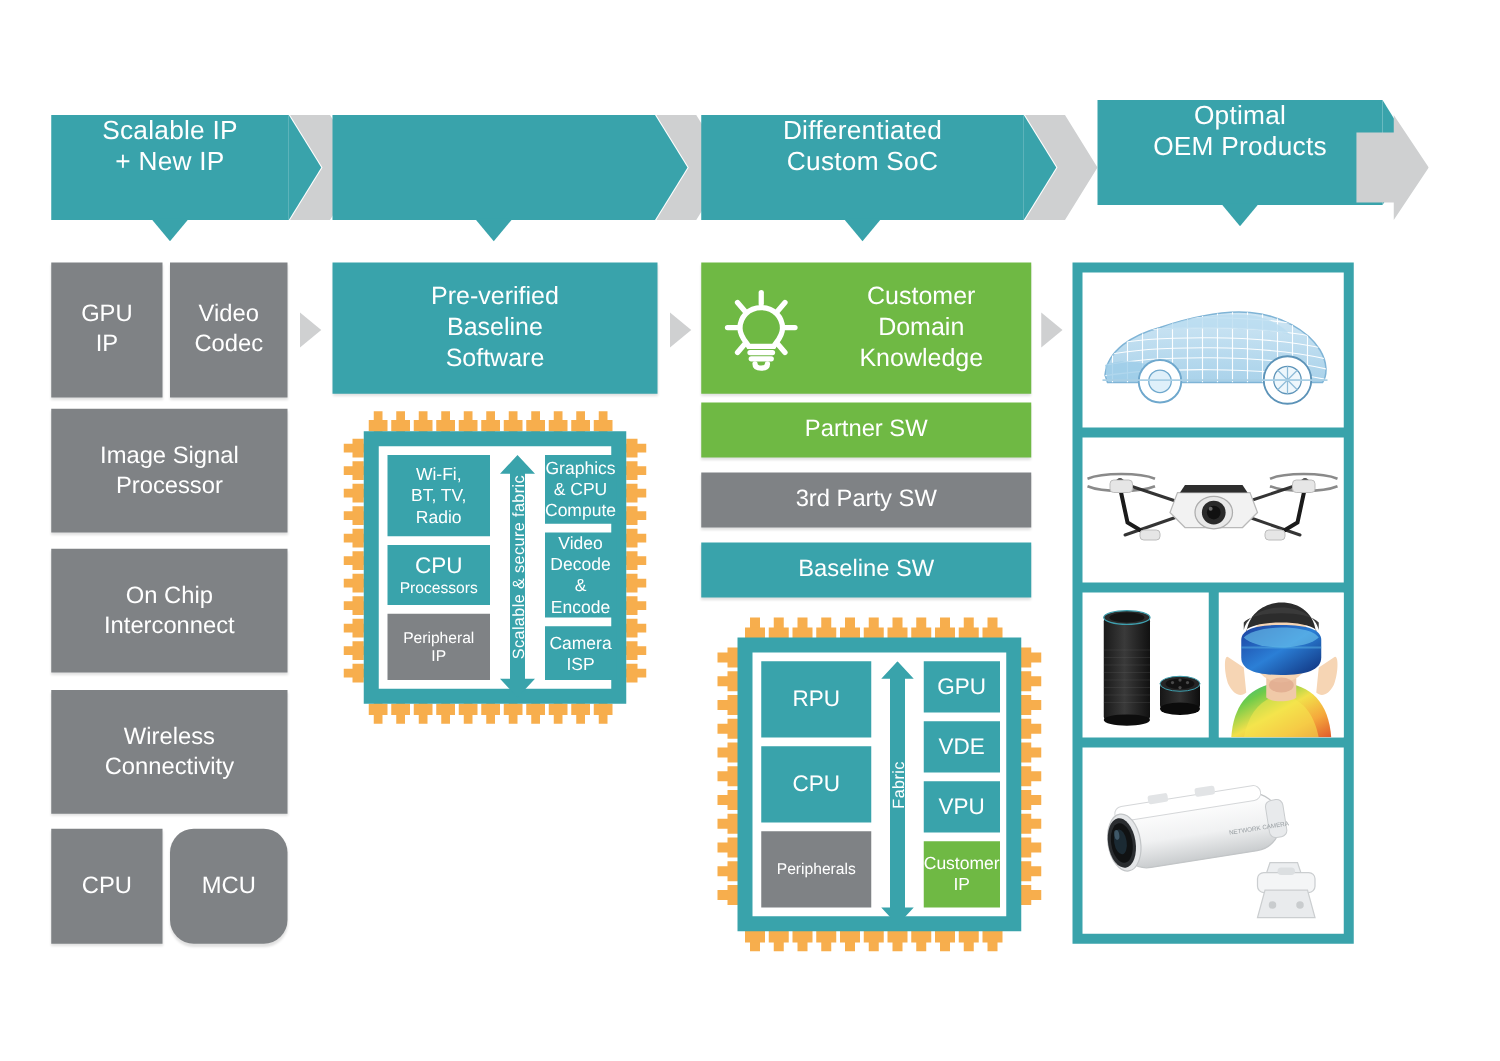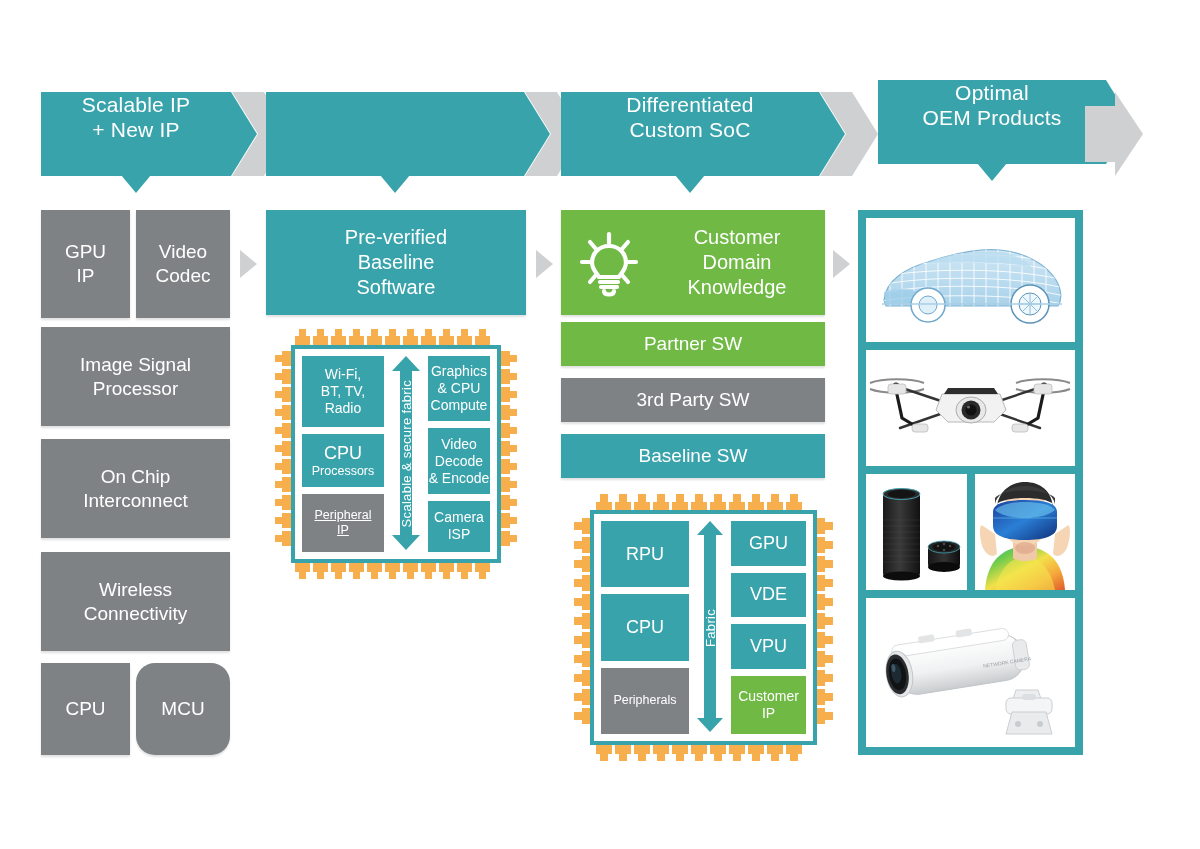--- a/index.html
+++ b/index.html
@@ -58,21 +58,21 @@
   .tri{position:absolute;width:0;height:0;
     border-top:14px solid transparent;
     border-bottom:14px solid transparent;
     border-left:17px solid #cfd0d1;}
 
   
   .chip{position:absolute;}
   .chip .body{
     position:absolute;left:20px;top:20px;right:20px;bottom:20px;
     background:var(--teal);
-    padding:4px;box-sizing:border-box;
+    padding:12px;box-sizing:border-box;
   }
   .chip .inner{
     position:relative;width:100%;height:100%;
     background:#ffffff;box-sizing:border-box;padding:7px;
     display:flex;gap:7px;
   }
   .chip .col{display:flex;flex-direction:column;gap:7px;flex:1;}
   .cell{
     background:var(--teal);color:#fff;
     display:flex;align-items:center;justify-content:center;
@@ -303,21 +303,21 @@
         <div class="col" style="flex:0 0 82px;">
           <div class="cell" style="flex:1.35;">
             <span>Wi-Fi,
 BT, TV,
 Radio</span>
           </div>
           <div class="cell" style="flex:1;flex-direction:column;">
             <span class="big">CPU</span>
             <span class="small">Processors</span>
           </div>
-          <div class="cell gray" style="flex:1.1;text-decoration:underline;">
+          <div class="cell gray" style="flex:1.1;">
             <span class="small">Peripheral
 IP</span>
           </div>
         </div>
 
         <div class="fabric" style="flex:0 0 30px;">
           <svg class="arrowsvg" width="30" height="194" viewBox="0 0 30 194" preserveAspectRatio="none">
             <path d="M15,0 L29,15 L21,15 L21,179 L29,179 L15,194 L1,179 L9,179 L9,15 L1,15 Z" fill="#39A3AB"></path>
           </svg>
           <span class="ftxt">Scalable &amp; secure fabric</span>

